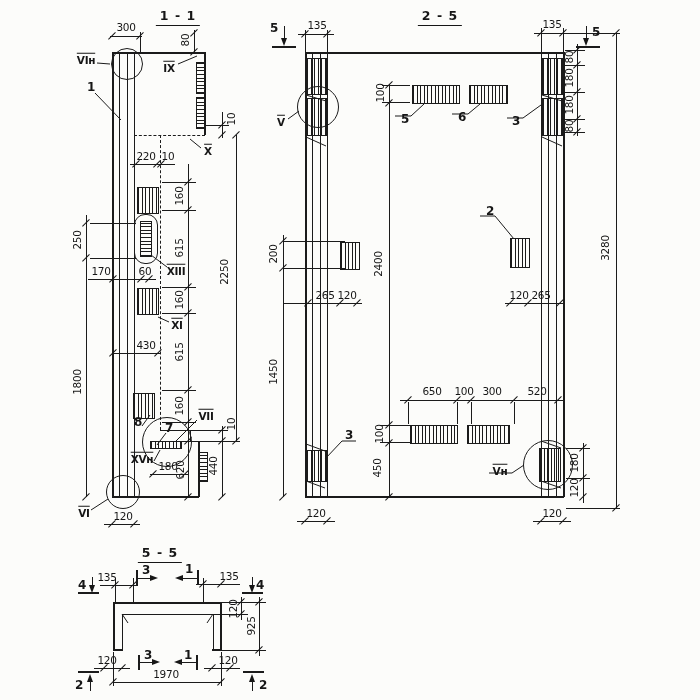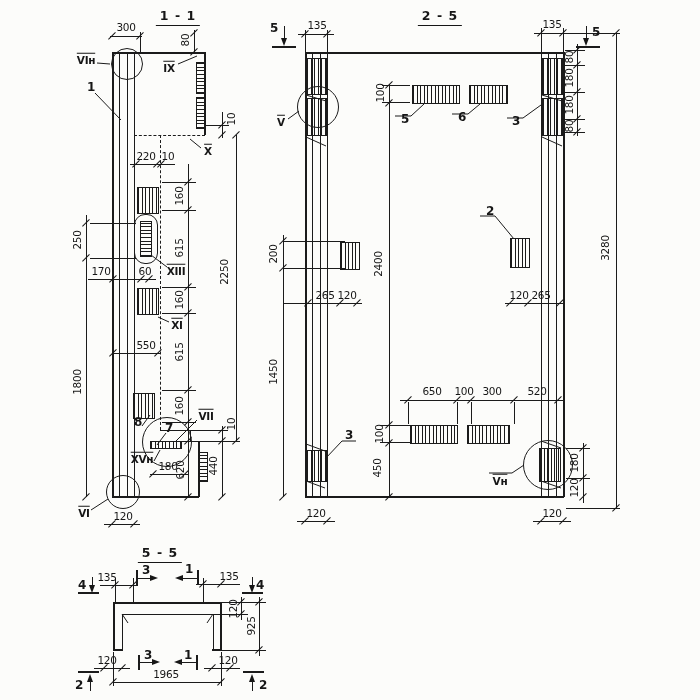--- a/index.html
+++ b/index.html
@@ -177,21 +177,21 @@
   <div class="tk" style="left:113px;top:279px"></div>
   <div class="tk" style="left:141px;top:279px"></div>
   <div class="tk" style="left:149px;top:279px"></div>
   <div class="dim" style="left:101px;top:271px">170</div>
   <div class="dim" style="left:145px;top:271px">60</div>
   <div class="dim ov" style="left:176px;top:271px">XIII</div>
 
   <div class="ln" style="left:112px;top:353px;width:48px;height:1px"></div>
   <div class="tk" style="left:113px;top:353px"></div>
   <div class="tk" style="left:158px;top:353px"></div>
-  <div class="dim" style="left:146px;top:345px">550</div>
+  <div class="dim" style="left:146px;top:345px">430</div>
   <div class="dim ov" style="left:177px;top:325px">XI</div>
 
   <div class="dim pt" style="left:138px;top:422px">8</div>
   <div class="dim pt" style="left:169px;top:428px">7</div>
   <div class="dim ov" style="left:206px;top:416px">VII</div>
   <div class="dim ov" style="left:142px;top:459px">XVн</div>
   <div class="ln" style="left:150px;top:474px;width:38px;height:1px"></div>
   <div class="tk" style="left:153px;top:474px"></div>
   <div class="tk" style="left:185px;top:474px"></div>
   <div class="dim" style="left:168px;top:466px">180</div>
@@ -336,21 +336,21 @@
   <div class="hv" style="left:410px;top:425px;width:46px;height:17px"></div>
   <div class="hv" style="left:467px;top:425px;width:41px;height:17px"></div>
   <div class="ln" style="left:380px;top:425px;width:30px;height:1px"></div>
   <div class="ln" style="left:380px;top:442px;width:30px;height:1px"></div>
   <div class="tk" style="left:389px;top:425px"></div>
   <div class="tk" style="left:389px;top:443px"></div>
   <div class="tk" style="left:389px;top:497px"></div>
   <div class="dim vd" style="left:379px;top:434px">100</div>
   <div class="dim vd" style="left:377px;top:468px">450</div>
   <div class="dim pt" style="left:349px;top:435px">3</div>
-  <div class="dim ov" style="left:500px;top:481px">Vн</div>
+  <div class="dim ov" style="left:500px;top:471px">Vн</div>
 
   <div class="ln" style="left:583px;top:443px;width:1px;height:60px"></div>
   <div class="ln" style="left:566px;top:448px;width:24px;height:1px"></div>
   <div class="ln" style="left:566px;top:478px;width:24px;height:1px"></div>
   <div class="tk" style="left:583px;top:448px"></div>
   <div class="tk" style="left:583px;top:478px"></div>
   <div class="tk" style="left:583px;top:497px"></div>
   <div class="dim vd" style="left:574px;top:463px">180</div>
   <div class="dim vd" style="left:574px;top:488px">120</div>
 
@@ -432,21 +432,21 @@
   <div class="ln" style="left:196px;top:655px;width:1.5px;height:15px"></div>
   <div class="ln" style="left:181px;top:662px;width:16px;height:1.2px"></div>
   <div class="al" style="left:174px;top:659px"></div>
   <div class="dim pt" style="left:188px;top:655px">1</div>
 
   <div class="ln" style="left:113px;top:652px;width:1px;height:34px"></div>
   <div class="ln" style="left:221px;top:652px;width:1px;height:34px"></div>
   <div class="ln" style="left:113px;top:682px;width:108px;height:1px"></div>
   <div class="tk" style="left:113px;top:682px"></div>
   <div class="tk" style="left:221px;top:682px"></div>
-  <div class="dim" style="left:166px;top:674px">1965</div>
+  <div class="dim" style="left:166px;top:674px">1970</div>
 
   <div class="ln" style="left:78px;top:671px;width:21px;height:1.5px"></div>
   <div class="au" style="left:87px;top:674px"></div>
   <div class="ln" style="left:90px;top:681px;width:1.2px;height:10px"></div>
   <div class="dim pt" style="left:79px;top:685px">2</div>
   <div class="ln" style="left:243px;top:671px;width:21px;height:1.5px"></div>
   <div class="au" style="left:249px;top:674px"></div>
   <div class="ln" style="left:252px;top:681px;width:1.2px;height:10px"></div>
   <div class="dim pt" style="left:263px;top:685px">2</div>
 

